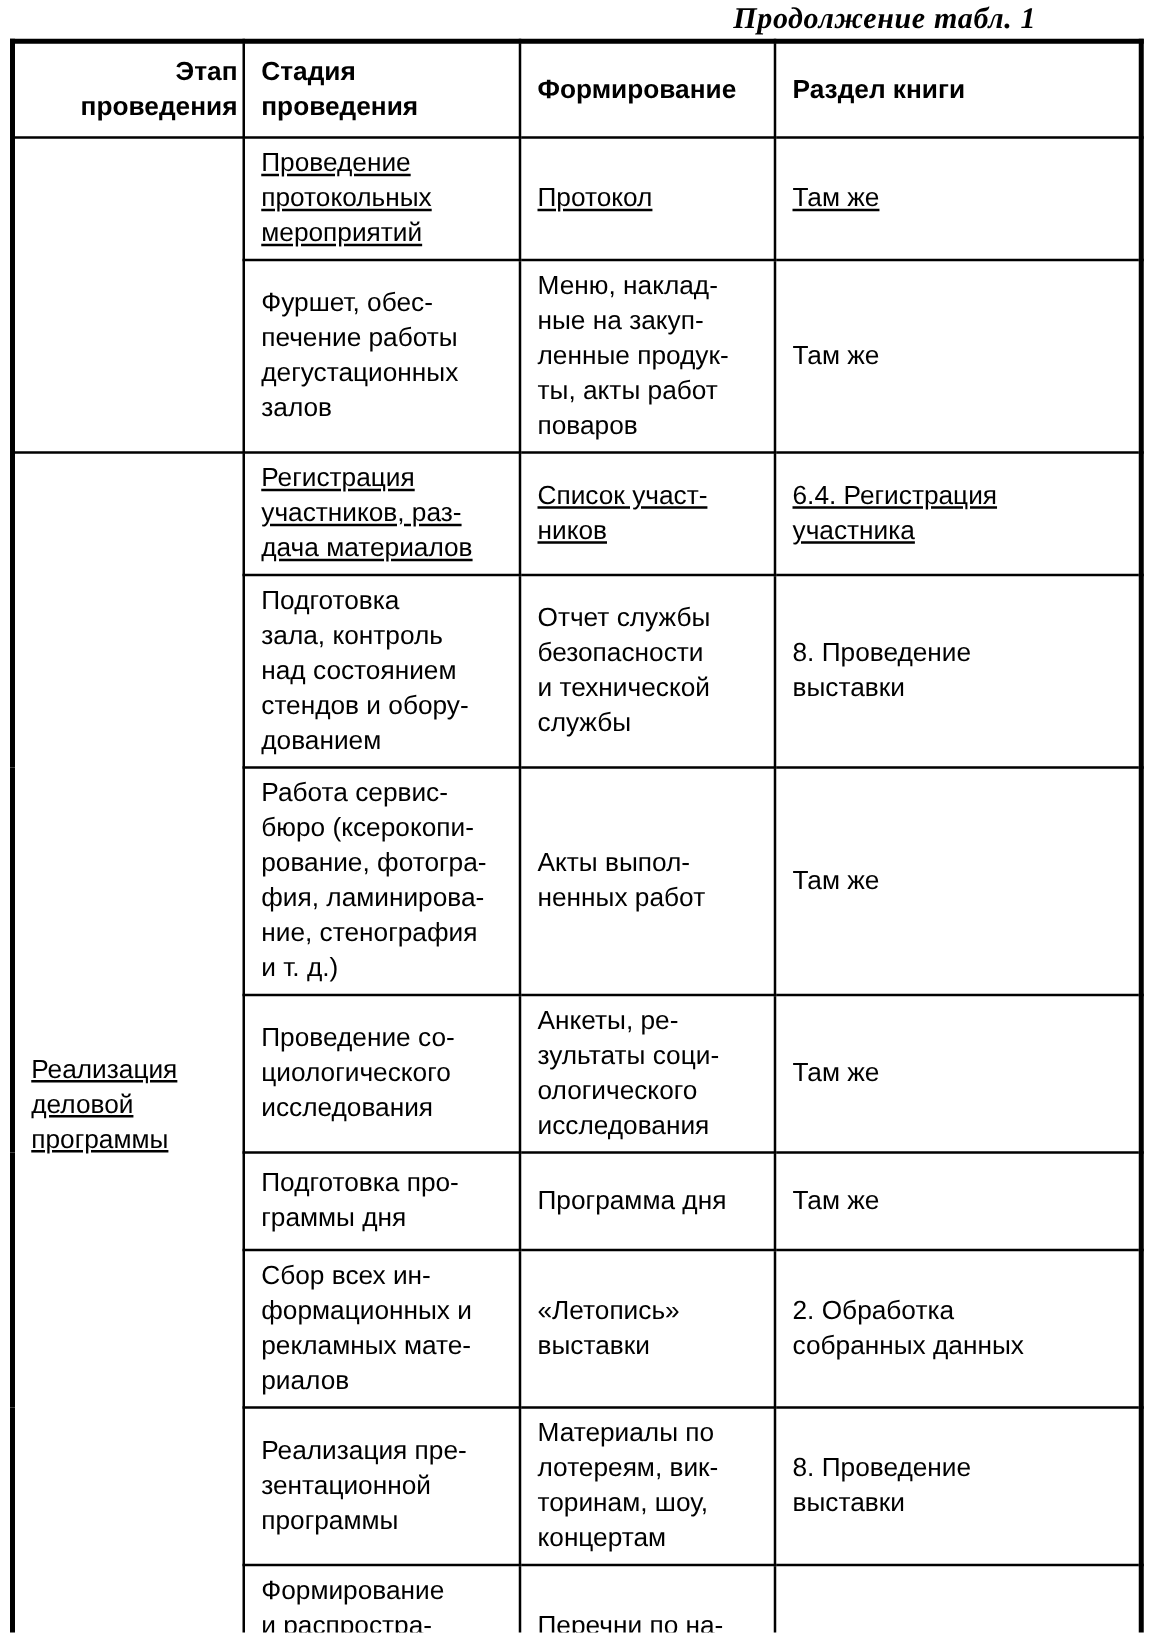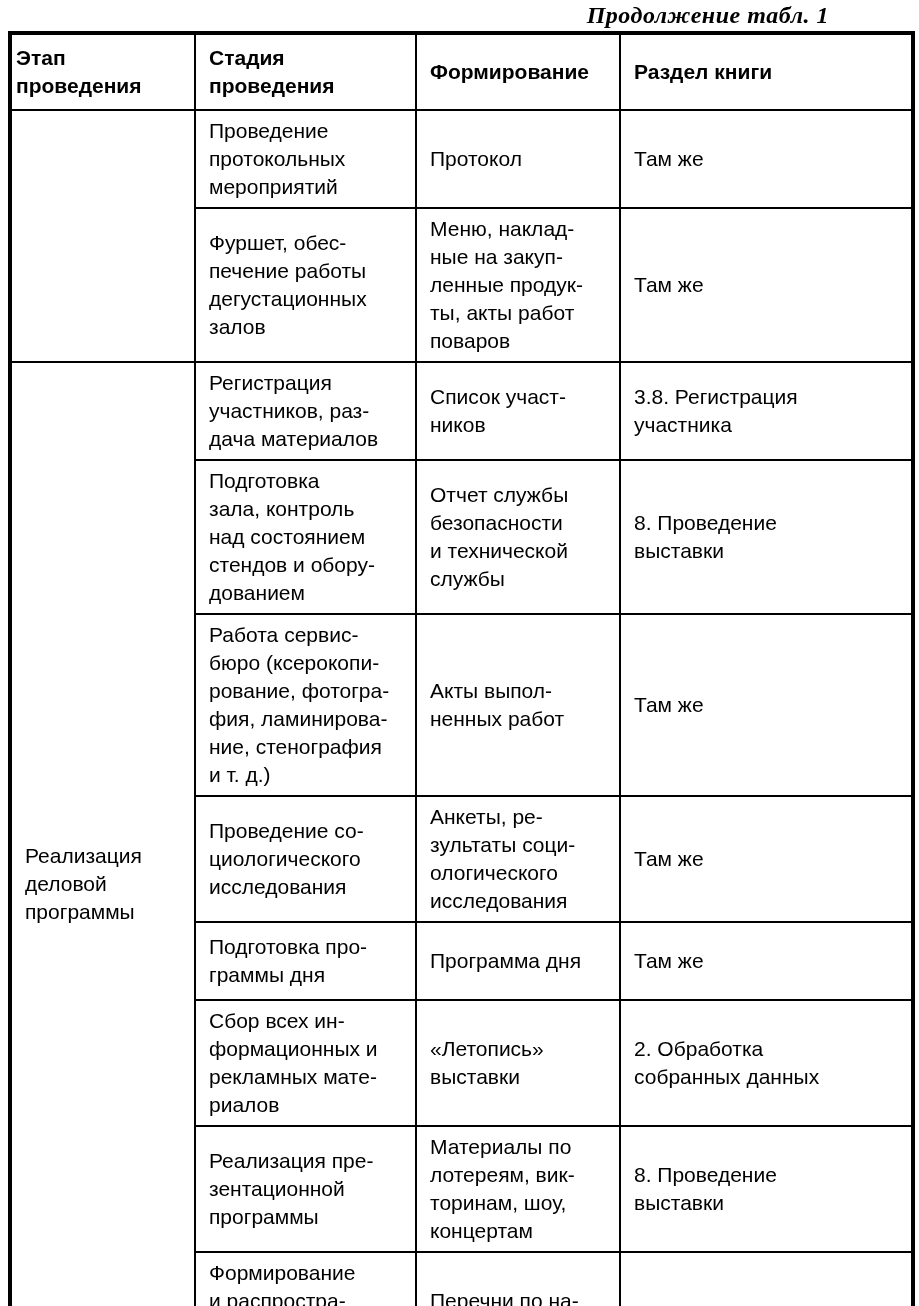--- a/index.html
+++ b/index.html
@@ -52,22 +52,22 @@
     overflow: hidden;
     box-sizing: border-box;
   }
   th {
     font-weight: bold;
   }
   .col-stage    { width: 185px; }
   .col-substage { width: 221px; }
   .col-docs     { width: 204px; }
   .col-book     { width: 293px; }
-  th.col-stage  { text-align: left; padding-left: 4px; padding-right: 4px; }
-  .section-start td { border-top-width: 2px; }
+  th.col-stage  { text-align: right; padding-left: 4px; padding-right: 4px; }
+  .section-start td { border-top-width: 2px; text-decoration: underline; }
 </style>
 </head>
 <body>
 
 <div class="page">
 
   <div class="caption">Продолжение табл. 1</div>
 
   <table class="doc-table">
     <colgroup>
@@ -109,21 +109,21 @@
 
     <tr style="height:87px" class="section-start">
       <td rowspan="8">Реализация
 деловой
 программы</td>
       <td>Регистрация
 участников, раз-
 дача материалов</td>
       <td>Список участ-
 ников</td>
-      <td>3.8. Регистрация
+      <td>6.4. Регистрация
 участника</td>
     </tr>
     <tr style="height:142px">
       <td>Подготовка
 зала, контроль
 над состоянием
 стендов и обору-
 дованием</td>
       <td>Отчет службы
 безопасности

